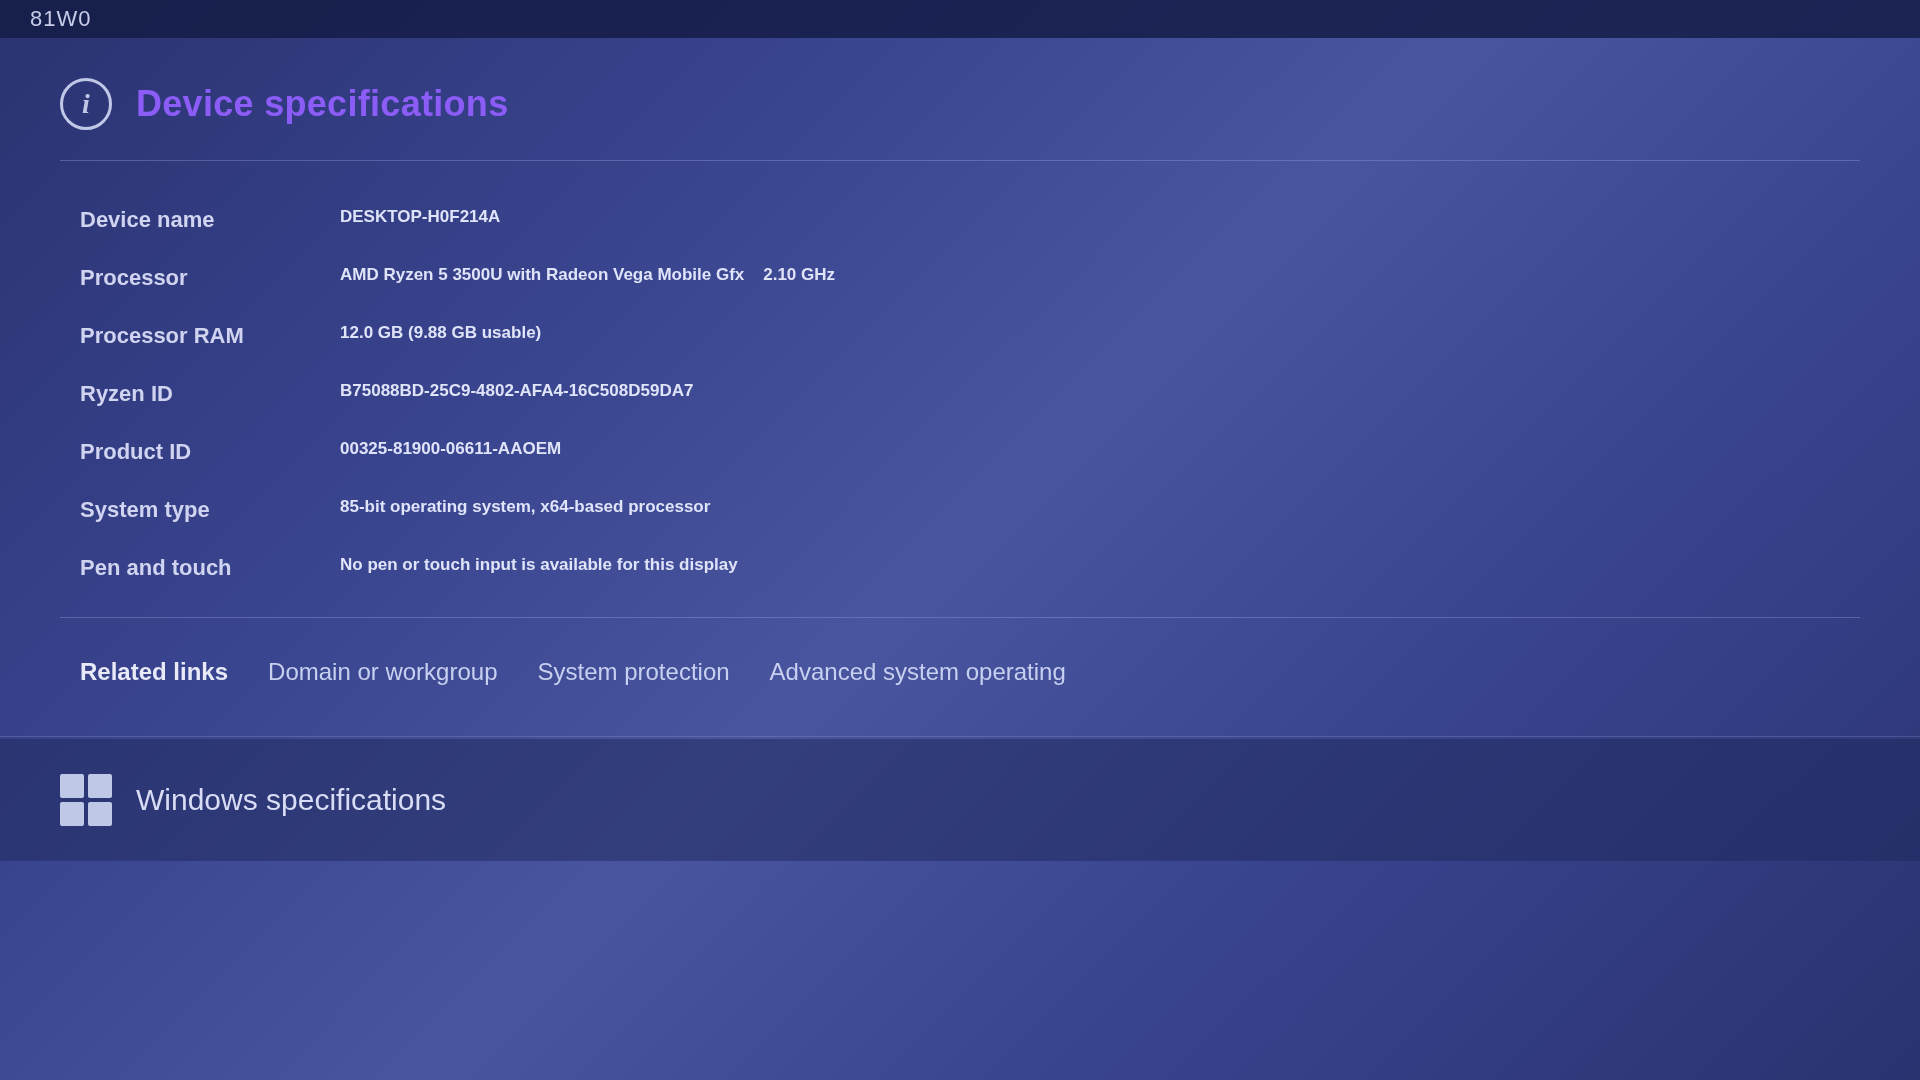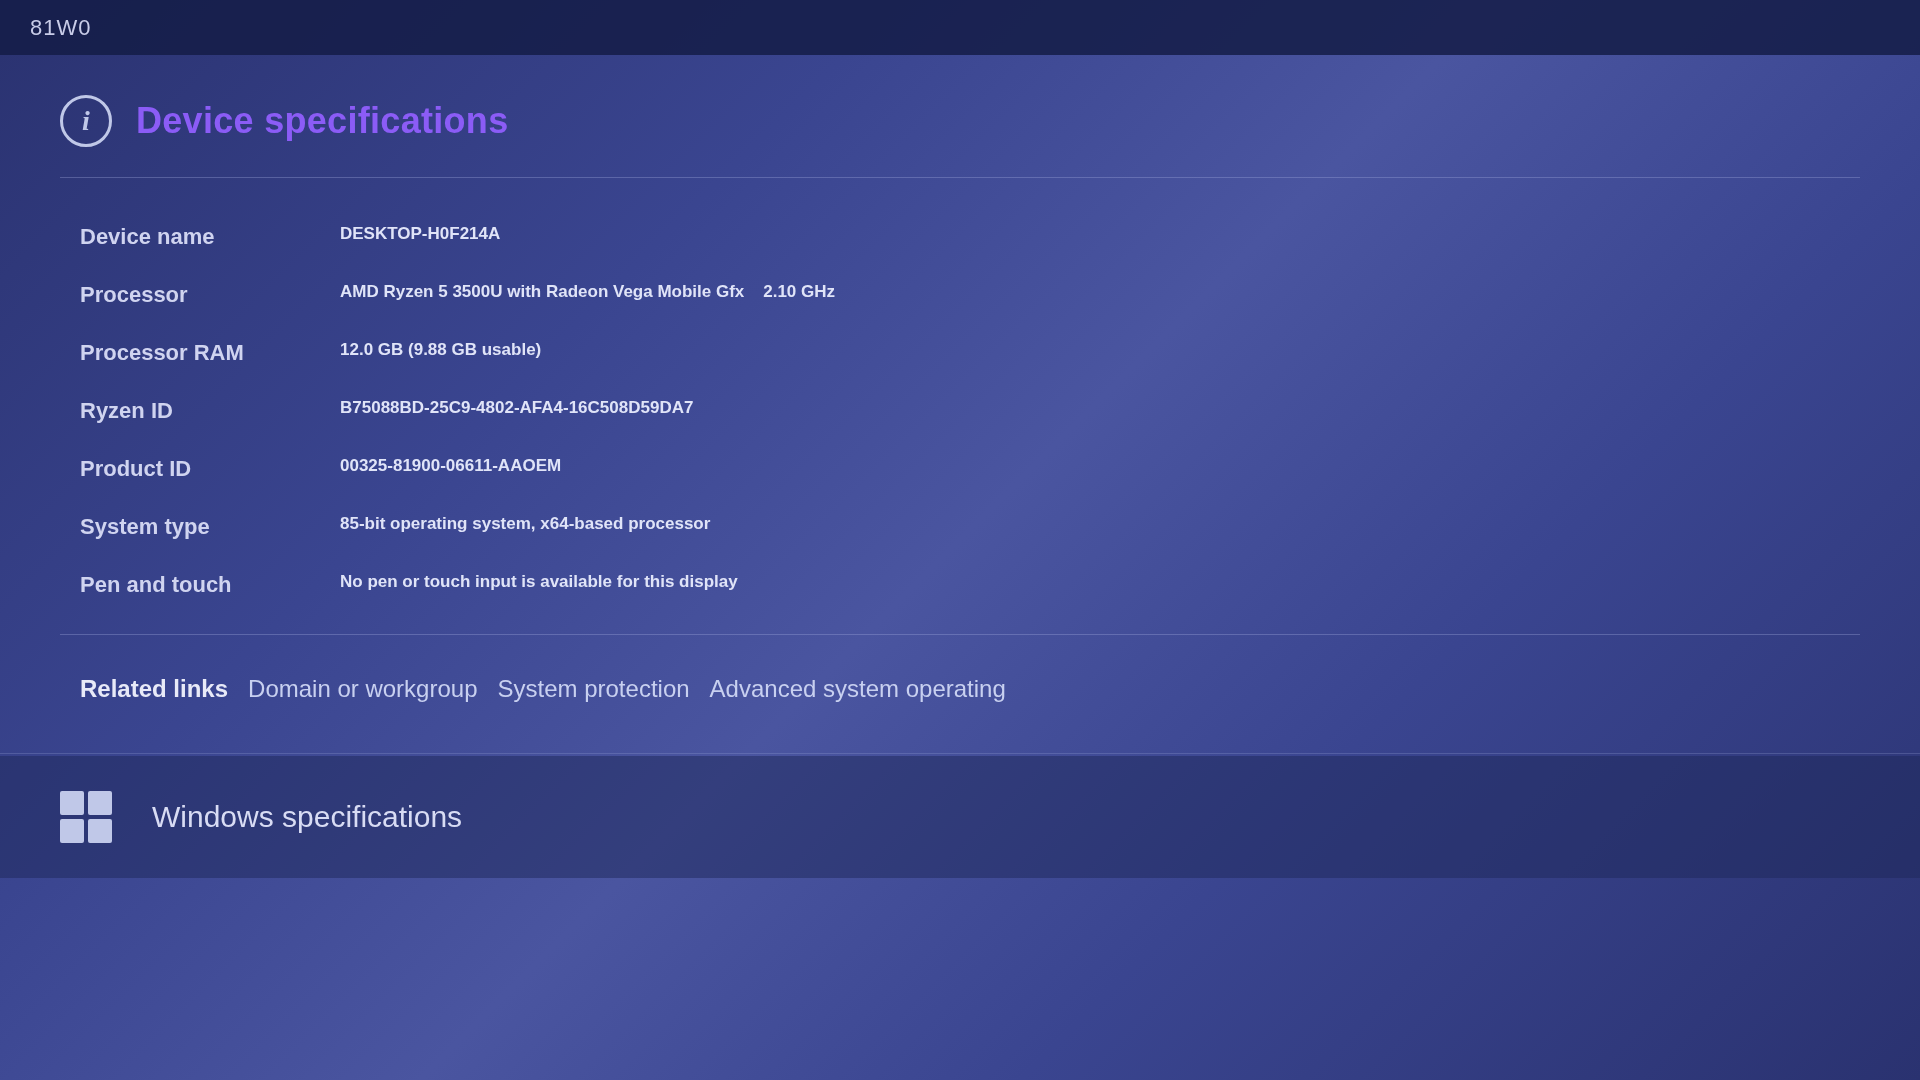--- a/index.html
+++ b/index.html
@@ -13,21 +13,21 @@
       height: 1080px;
       background: linear-gradient(135deg, #2a3270 0%, #3a4590 30%, #4a55a0 50%, #3a4590 70%, #2a3270 100%);
       font-family: 'Segoe UI', Arial, sans-serif;
       color: #e8eaf0;
       overflow: hidden;
     }
 
     .top-bar {
       background: rgba(20, 28, 70, 0.85);
       padding: 8px 30px;
-      height: 55px;
+      height: 38px;
       display: flex;
       align-items: center;
     }
 
     .top-bar-title {
       color: #c8cce8;
       font-size: 22px;
       font-weight: 400;
       letter-spacing: 1px;
     }
@@ -104,21 +104,21 @@
 
     .bottom-divider {
       height: 1px;
       background: rgba(160, 170, 220, 0.35);
       margin: 20px 0;
     }
 
     .related-links-section {
       display: flex;
       align-items: flex-start;
-      gap: 20px;
+      gap: 40px;
       padding: 20px 20px;
       flex-wrap: wrap;
     }
 
     .related-links-label {
       font-size: 24px;
       font-weight: 700;
       color: #e8eaf8;
     }
 
@@ -134,21 +134,21 @@
       height: 1px;
       background: rgba(160, 170, 220, 0.25);
       margin: 0;
     }
 
     .windows-specs-section {
       background: rgba(30, 40, 90, 0.5);
       padding: 35px 60px;
       display: flex;
       align-items: center;
-      gap: 40px;
+      gap: 24px;
       margin-top: 2px;
     }
 
     .windows-logo {
       width: 52px;
       height: 52px;
       display: grid;
       grid-template-columns: 1fr 1fr;
       grid-template-rows: 1fr 1fr;
       gap: 4px;

